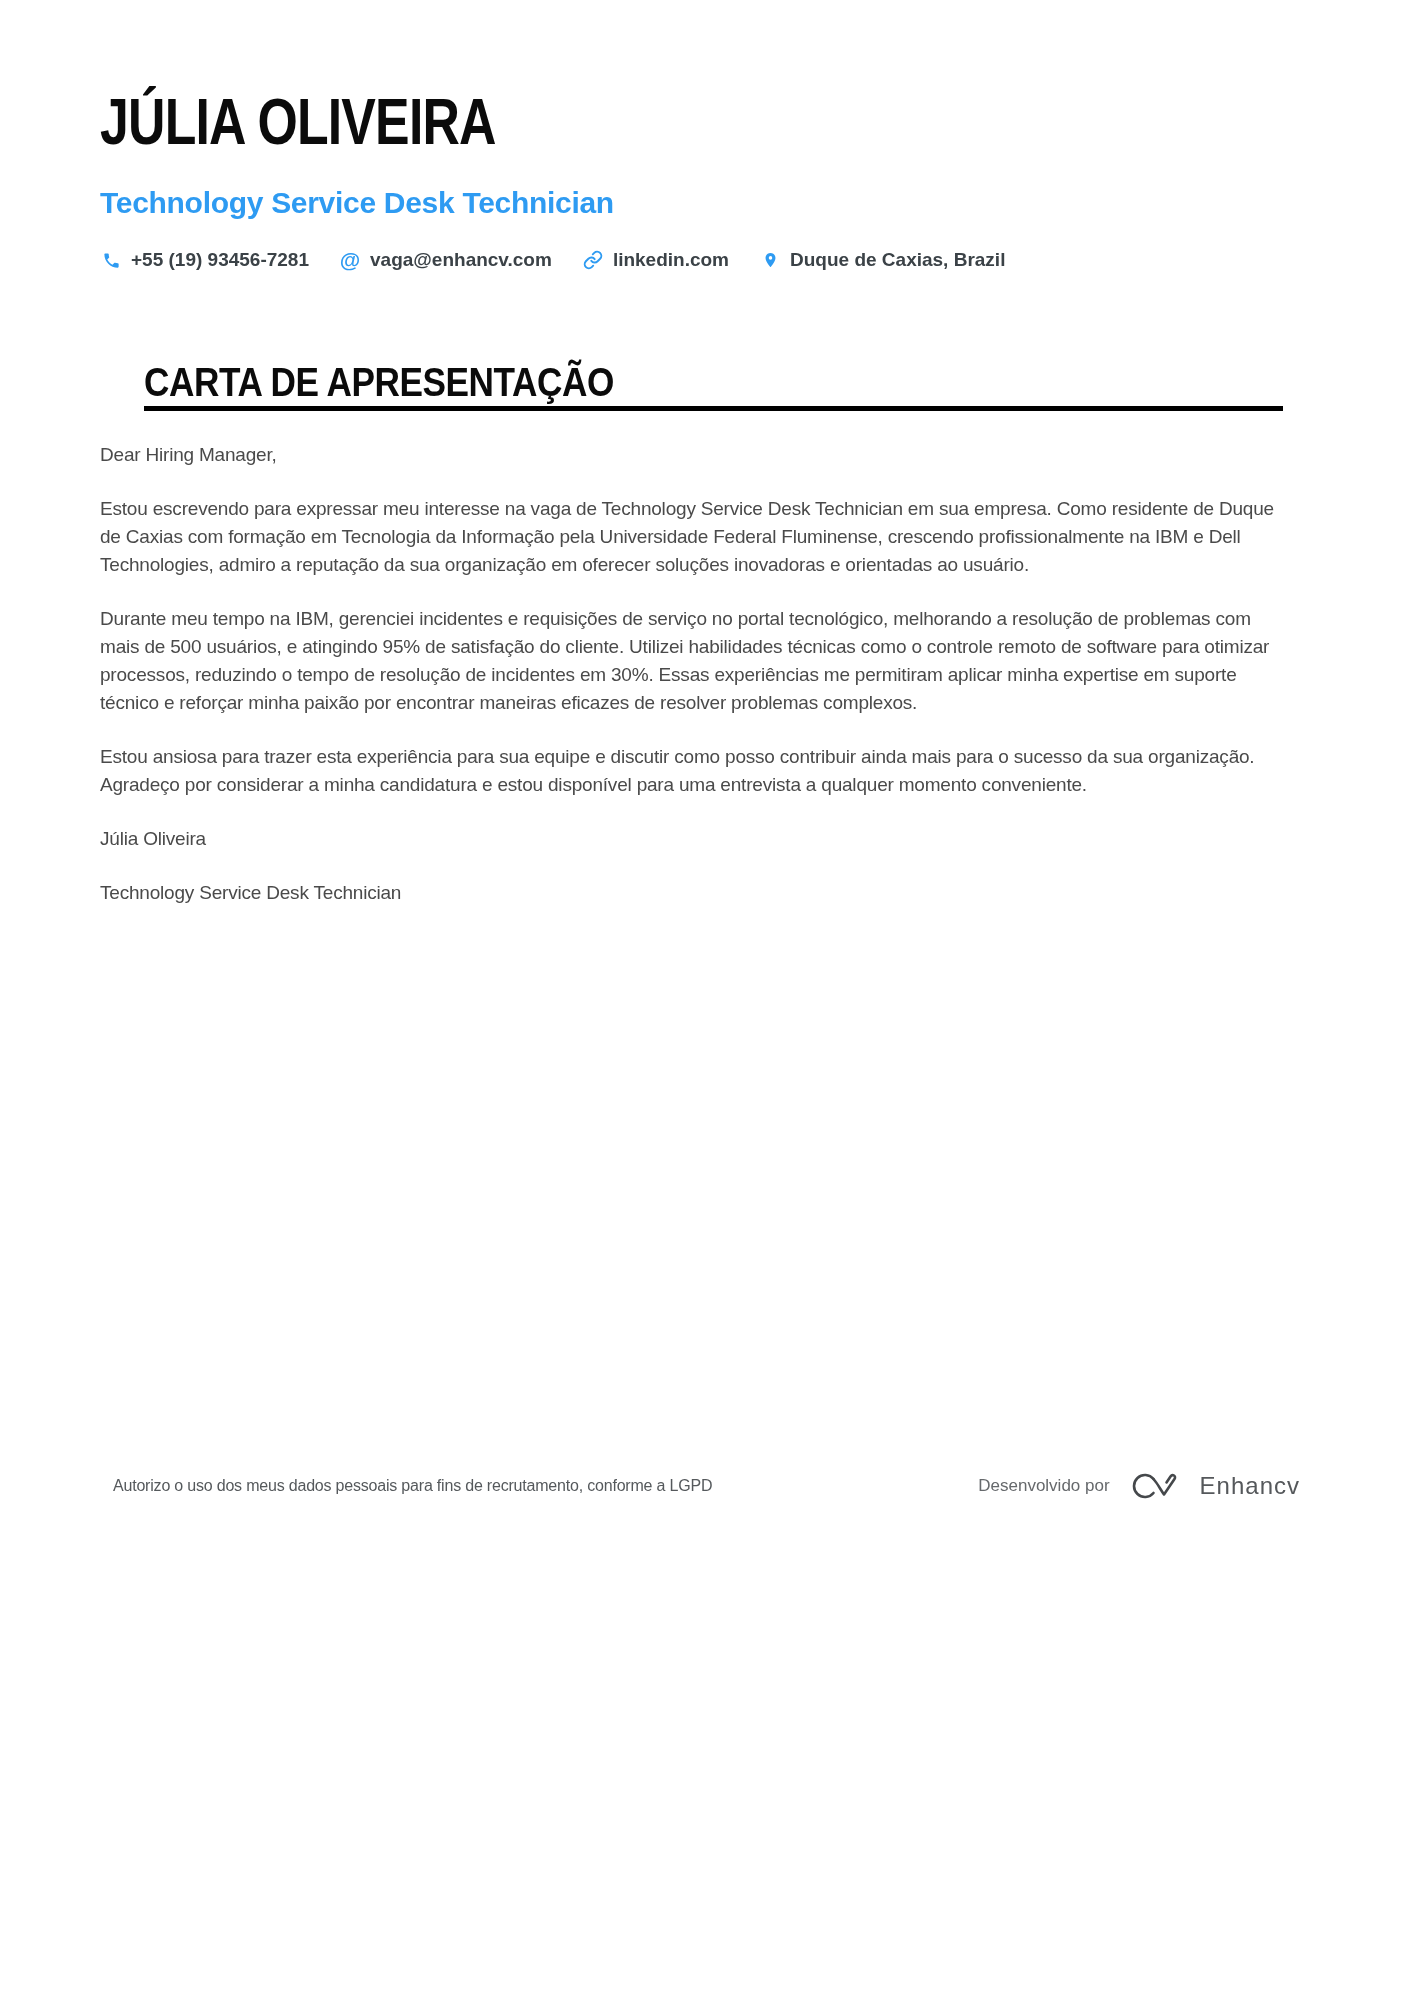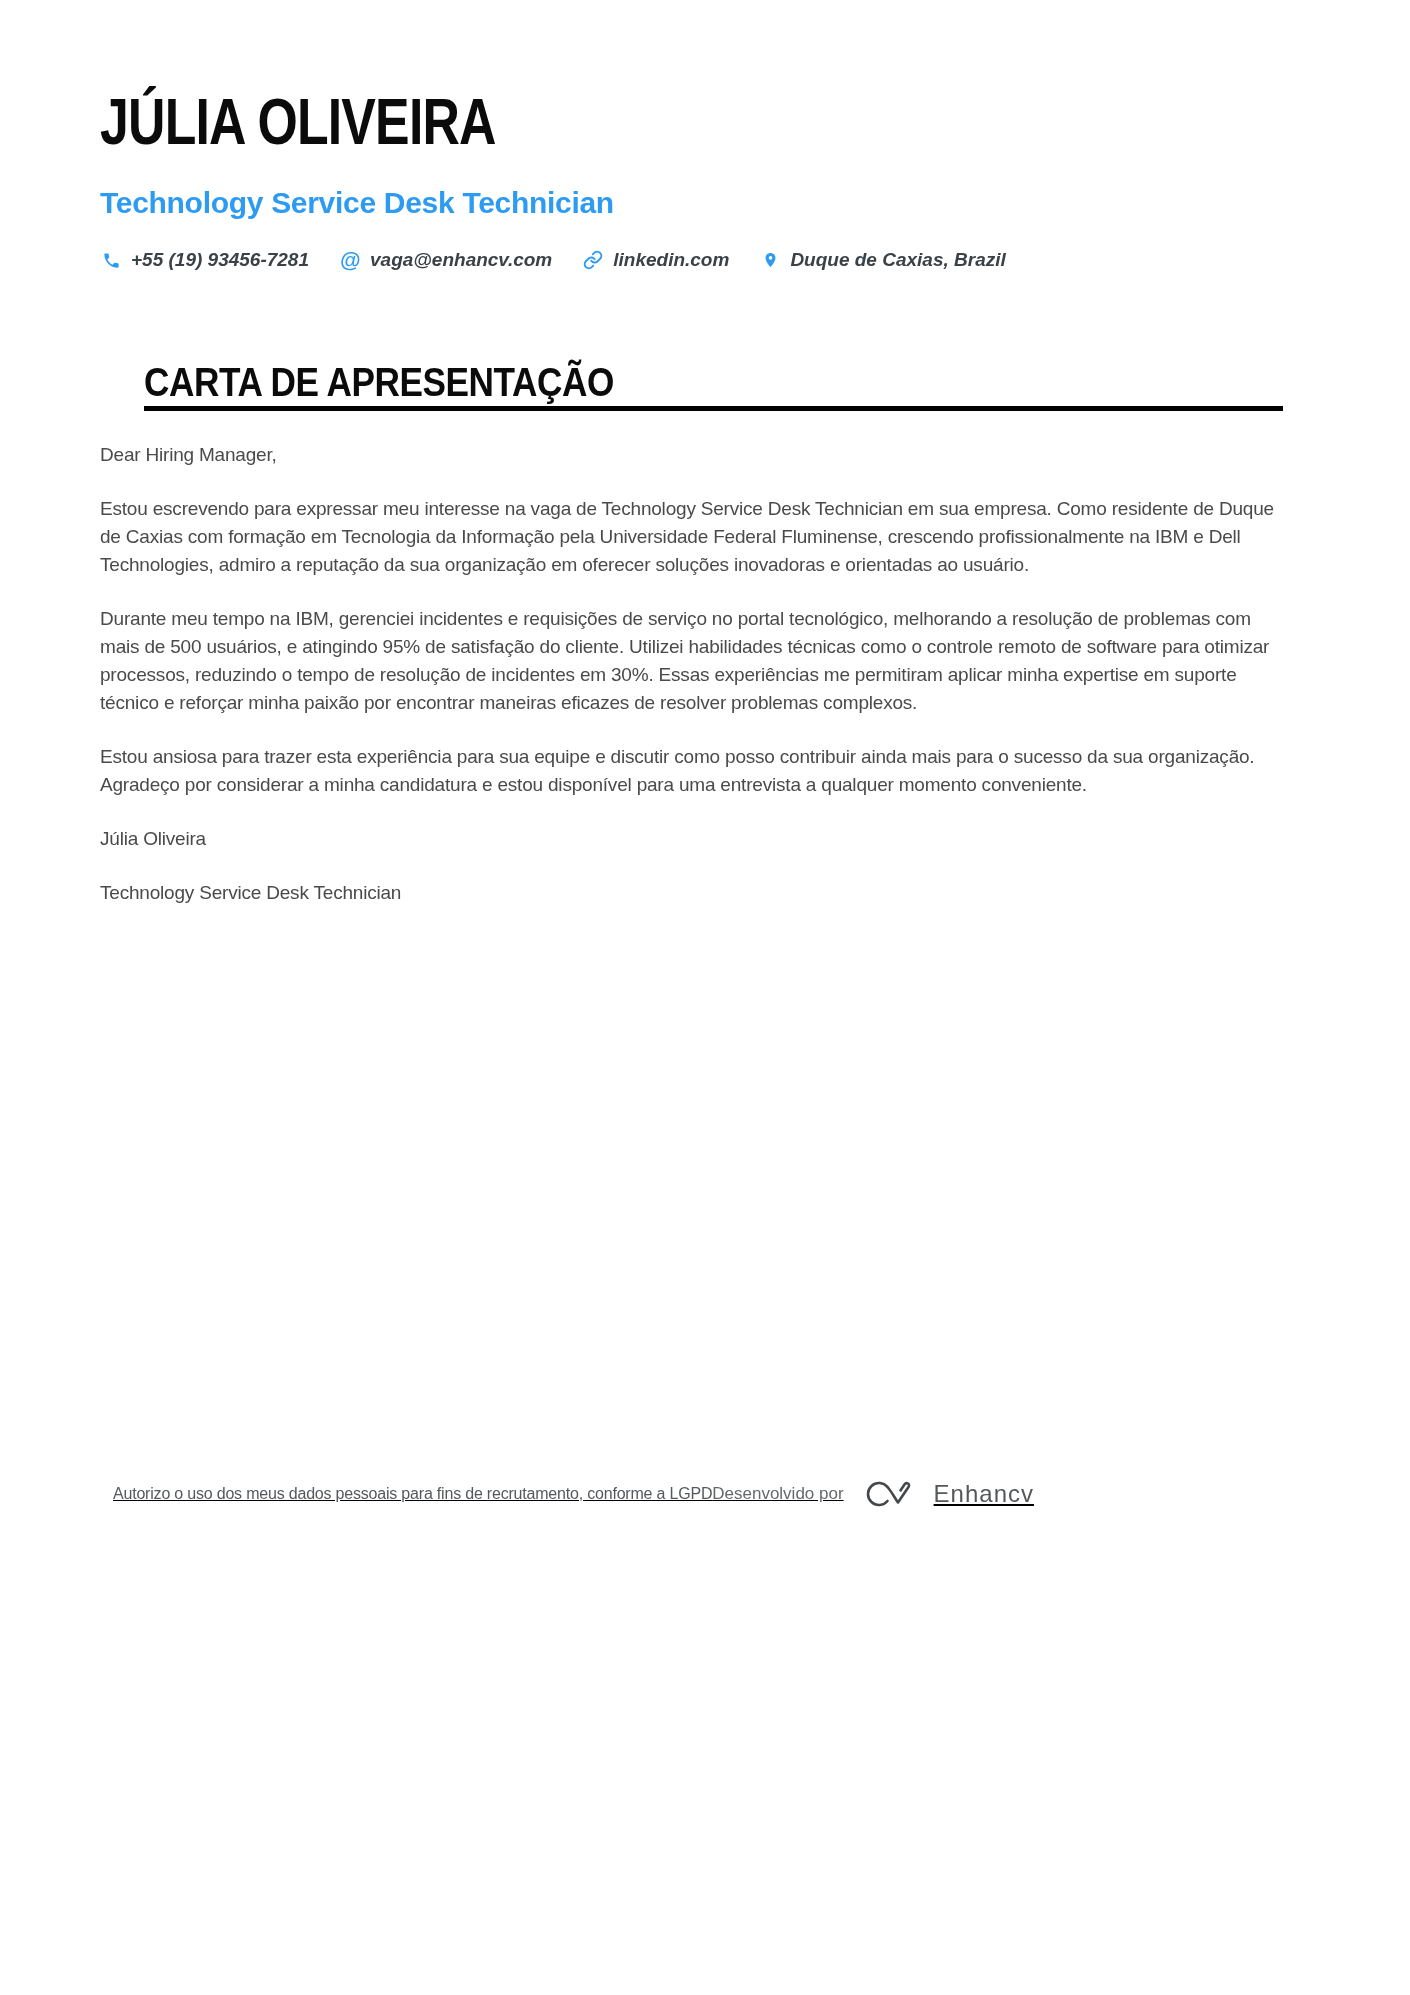--- a/index.html
+++ b/index.html
@@ -42,21 +42,20 @@
 
   .contact-row {
     margin-top: 30px;
     display: flex;
     align-items: flex-start;
     gap: 30px;
     font-size: 19px;
     font-weight: 700;
     color: #3b4247;
     line-height: 22px;
-    font-style: italic;
   }
   .contact-item { display: flex; align-items: center; gap: 9px; }
   .contact-item .icn { display: inline-flex; align-items: center; justify-content: center; width: 22px; height: 22px; }
   .contact-item svg { display: block; }
   .at-glyph {
     color: #2e9bf2;
     font-size: 21px;
     font-weight: 700;
     line-height: 22px;
   }
@@ -88,25 +87,24 @@
     line-height: 28px;
   }
   .letter p { margin-top: 26px; }
   .letter .salutation { margin-top: 30px; }
 
   
   .footer {
     position: absolute;
     left: 113px;
     right: 110px;
-    bottom: 88px;
+    bottom: 96px;
     display: flex;
-    justify-content: flex-start;
+    justify-content: space-between;
     align-items: center;
-    text-decoration: underline;
   }
   .consent {
     font-size: 16px;
     color: #55595c;
     letter-spacing: -0.2px;
   }
   .branding { display: flex; align-items: center; gap: 20px; }
   .powered-by { font-size: 17px; color: #66696c; }
   .brand-mark svg { display: block; }
   .brand-name {

